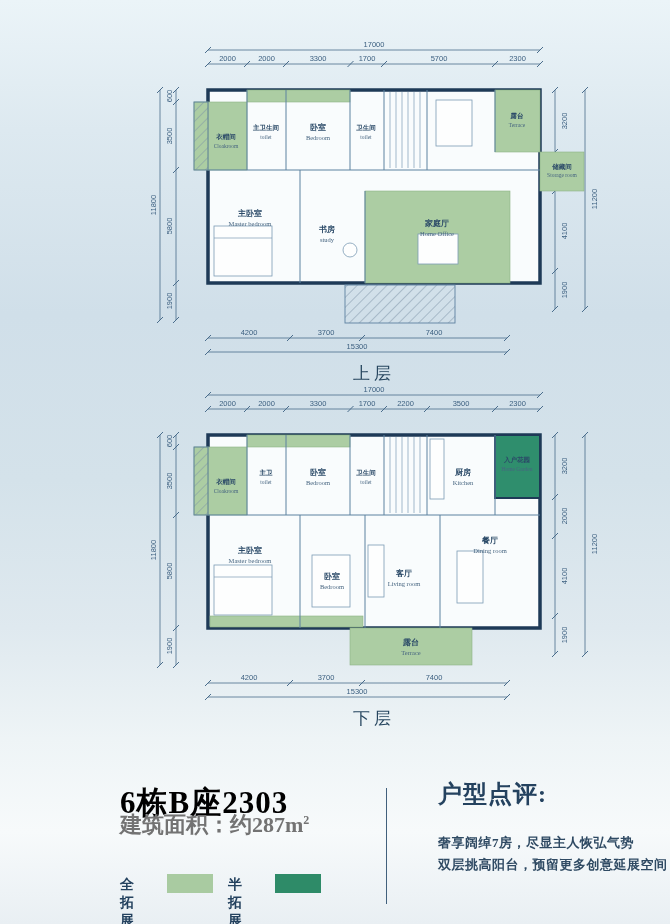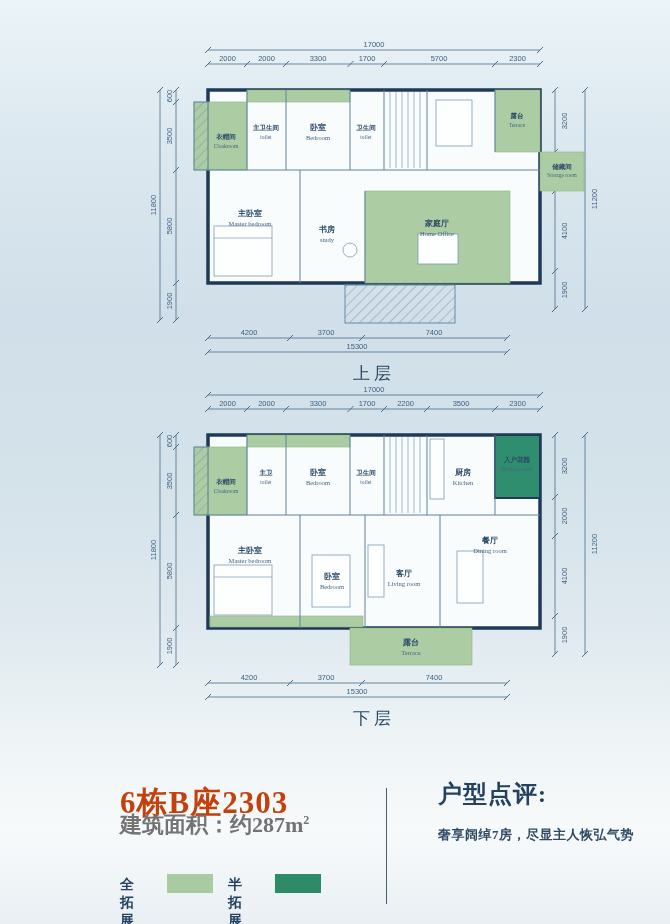--- a/index.html
+++ b/index.html
@@ -22,35 +22,35 @@
   .hatchfill2{fill:url(#hatch2);stroke:#5d82a0;stroke-width:0.9}
   .cn{font:700 8px "Liberation Serif",serif;fill:#2b4a68;text-anchor:middle}
   .cns{font:700 6.5px "Liberation Serif",serif;fill:#2b4a68;text-anchor:middle}
   .en{font:6.5px "Liberation Serif",serif;fill:#476580;text-anchor:middle}
   .ens{font:5.5px "Liberation Serif",serif;fill:#476580;text-anchor:middle}
   .dim{font:7.5px "Liberation Sans",sans-serif;fill:#3d6080;text-anchor:middle}
   .floorlbl{font:17px "Liberation Serif",serif;fill:#27465f;text-anchor:middle;letter-spacing:4px}
   .furn{stroke:#7c9cb5;stroke-width:0.8;fill:#fdfefe}
 
   #info{position:absolute;top:778px;left:0;width:670px;height:140px}
-  #unit-title{margin:0;font:700 31px "Liberation Serif",serif;color:#c2410c;letter-spacing:1px;position:absolute;left:120px;top:4px}
+  #unit-title{margin:0;font:700 31px "Liberation Serif",serif;color:#000000;letter-spacing:1px;position:absolute;left:120px;top:4px}
   #area-line{position:absolute;left:120px;top:32px;font:700 22px "Liberation Serif",serif;color:#737373}
   #area-line sup{font-size:12px}
   #legend{position:absolute;left:120px;top:96px;height:20px}
   .lg-label{font:700 14px "Liberation Serif",serif;color:#24425f;position:absolute;top:2px}
   #lg-full-label{left:0}
   #lg-half-label{left:108px}
   .swatch{position:absolute;top:0;width:46px;height:19px}
   #full-swatch{left:47px;background:#a9cba1}
   #half-swatch{left:155px;background:#2e8b68}
   #divider{position:absolute;left:386px;top:10px;width:1px;height:116px;background:#41607c}
   #review{position:absolute;left:438px;top:0;width:230px}
   #review-title{margin:0;font:700 24px "Liberation Serif",serif;color:#24425f;letter-spacing:1px}
   #review p{margin:0;padding:0;font:700 13px "Liberation Serif",serif;color:#2f4a63;line-height:21.5px;letter-spacing:0.5px}
-  #review .lines{margin-top:14px}
+  #review .lines{margin-top:22px}
 </style>
 </head>
 <body>
 
 <svg id="upper-svg" width="670" height="348" viewBox="0 0 670 348">
   <defs>
     <pattern id="hatch1" width="7" height="7" patternTransform="rotate(45)" patternUnits="userSpaceOnUse">
       <line x1="0" y1="0" x2="0" y2="7" stroke="#7d93a7" stroke-width="1"></line>
     </pattern>
   </defs>
@@ -256,15 +256,16 @@
     <span class="lg-label" id="lg-full-label">全拓展</span>
     <span class="swatch" id="full-swatch"></span>
     <span class="lg-label" id="lg-half-label">半拓展</span>
     <span class="swatch" id="half-swatch"></span>
   </div>
   <div id="divider"></div>
   <div id="review">
     <h2 id="review-title">户型点评:</h2>
     <div class="lines">
       <p>奢享阔绰7房，尽显主人恢弘气势</p>
+      <p>双层挑高阳台，预留更多创意延展空间</p>
     </div>
   </div>
 </div>
 
 </body></html>

